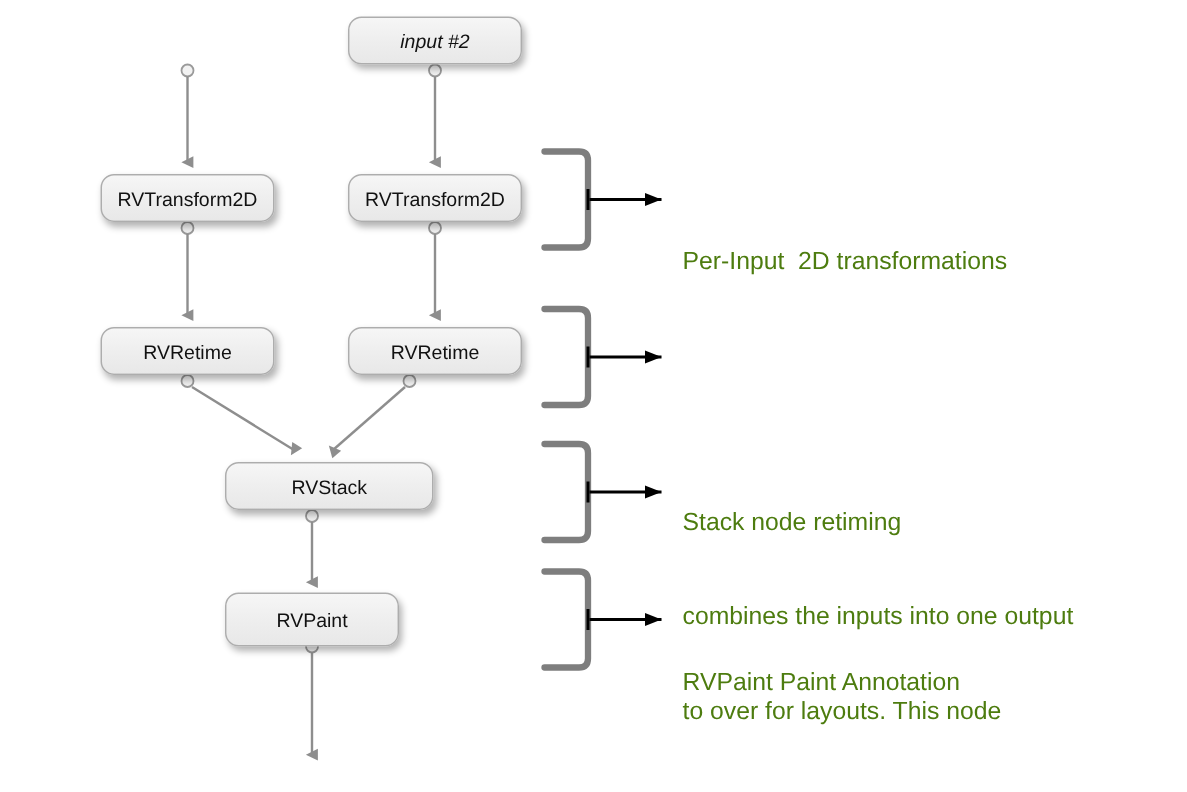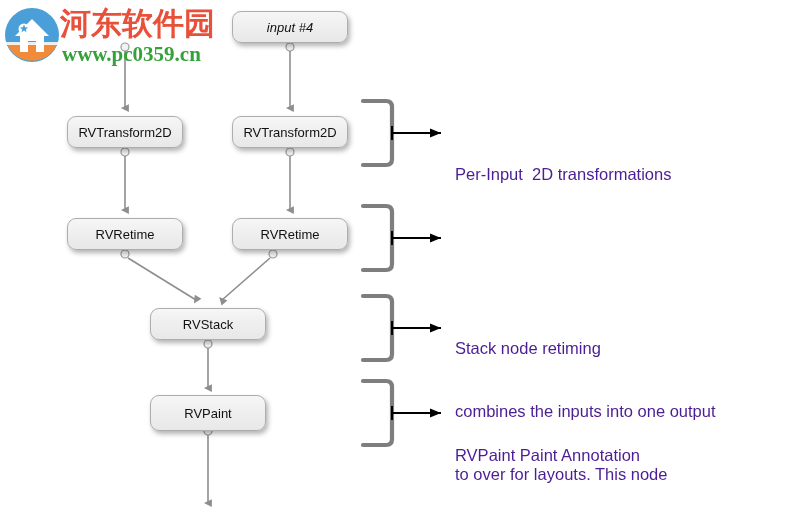--- a/index.html
+++ b/index.html
@@ -44,21 +44,21 @@
     white-space: nowrap;
     user-select: none;
   }
   .node.italic {
     font-style: italic;
   }
 
   
   .annotation {
     position: absolute;
-    color: #4c1d95;
+    color: #4d7c0f;
     font-size: 16.5px;
     line-height: 21px;
     white-space: pre;
     user-select: none;
   }
 
   
   #watermark {
     position: absolute;
     left: 0;
@@ -167,40 +167,40 @@
     </g>
     <g>
       <path d="M363,381 L386,381 Q392,381 392,387 L392,439 Q392,445 386,445 L363,445" fill="none" stroke="#7e7e7e" stroke-width="4.2" stroke-linecap="round"></path>
       <line x1="392" y1="406" x2="392" y2="420" stroke="#000000" stroke-width="2"></line>
       <line x1="393" y1="413" x2="441" y2="413" stroke="#000000" stroke-width="2" marker-end="url(#arrowBlack)"></line>
     </g>
   </svg>
 
 
   <div class="node italic" style="left:232px; top:11px; width:116px; height:32px;">
-    <span>input #4</span>
+    <span>input #2</span>
   </div>
 
   <div class="node" style="left:67px; top:116px; width:116px; height:32px;">
     <span>RVTransform2D</span>
   </div>
 
   <div class="node" style="left:232px; top:116px; width:116px; height:32px;">
     <span>RVTransform2D</span>
   </div>
 
   <div class="node" style="left:67px; top:218px; width:116px; height:32px;">
     <span>RVRetime</span>
   </div>
 
   <div class="node" style="left:232px; top:218px; width:116px; height:32px;">
     <span>RVRetime</span>
   </div>
 
-  <div class="node" style="left:150px; top:308px; width:116px; height:32px;">
+  <div class="node" style="left:150px; top:308px; width:139px; height:32px;">
     <span>RVStack</span>
   </div>
 
   <div class="node" style="left:150px; top:395px; width:116px; height:36px;">
     <span>RVPaint</span>
   </div>
 
   <div class="annotation" style="left:455px; top:122px;">
     <div>Per-Input  2D transformations</div>
   </div>
@@ -209,27 +209,14 @@
   <div class="annotation" style="left:455px; top:296px;">
     <div>Stack node retiming</div>
     <div>combines the inputs into one output</div>
     <div>to over for layouts. This node</div>
   </div>
 
   <div class="annotation" style="left:455px; top:403px;">
     <div>RVPaint Paint Annotation</div>
   </div>
 
-  <div id="watermark">
-    <svg id="wm-logo" viewBox="0 0 58 58" xmlns="http://www.w3.org/2000/svg">
-      <circle cx="29" cy="29" r="27" fill="#f3f3f3"></circle>
-      <path d="M29,2 A27,27 0 0,1 29,56 A27,27 0 0,1 29,2 Z" fill="#4a9fd8"></path>
-      <path d="M4,38 A27,27 0 0,0 54,38 Z" fill="#f08b3c"></path>
-      <path d="M29,13 L46,30 L41,30 L41,46 L33,46 L33,35 L25,35 L25,46 L17,46 L17,30 L12,30 Z" fill="#ffffff"></path>
-      <circle cx="21" cy="23" r="5.5" fill="#ffffff"></circle>
-      <path d="M21,18.5 L22.1,21.3 L25,21.5 L22.8,23.4 L23.5,26.2 L21,24.6 L18.5,26.2 L19.2,23.4 L17,21.5 L19.9,21.3 Z" fill="#4a9fd8"></path>
-      <rect x="2" y="36" width="54" height="3" fill="#ffffff" opacity="0.85"></rect>
-    </svg>
-    <div id="wm-cn">河东软件园</div>
-    <div id="wm-url">www.pc0359.cn</div>
-  </div>
 
 </div>
 
 </body></html>

